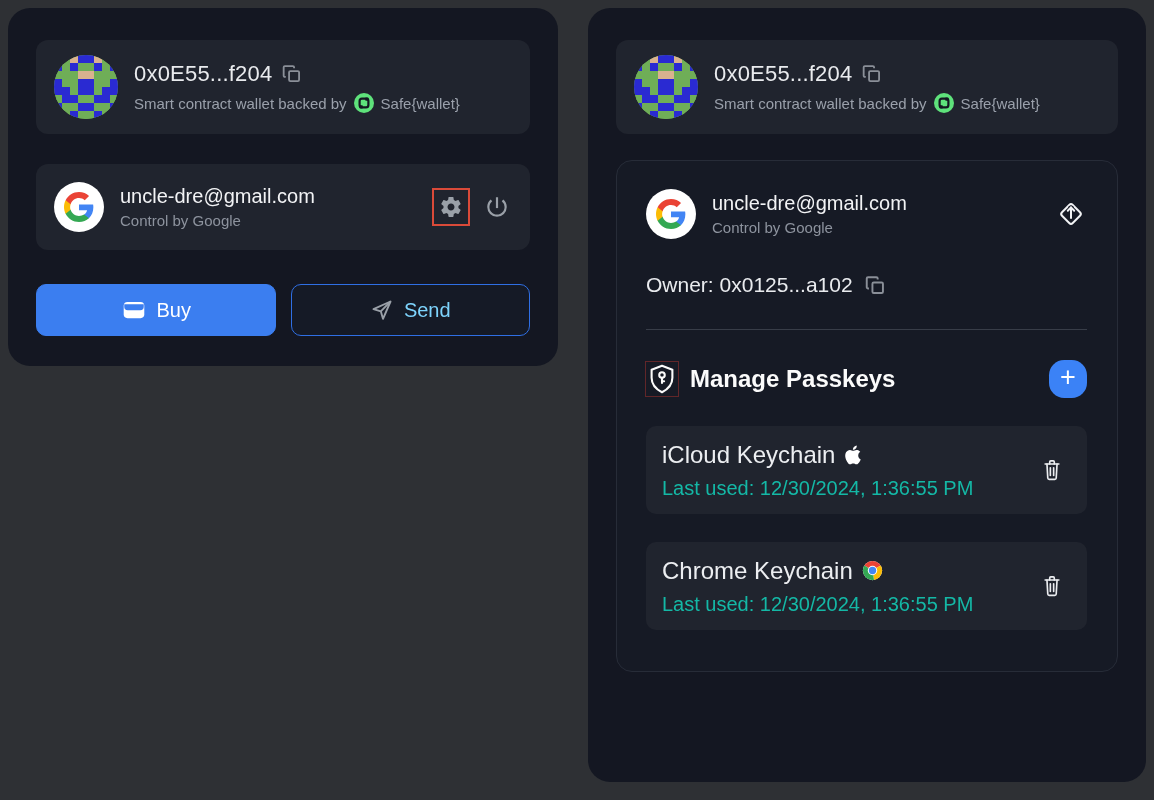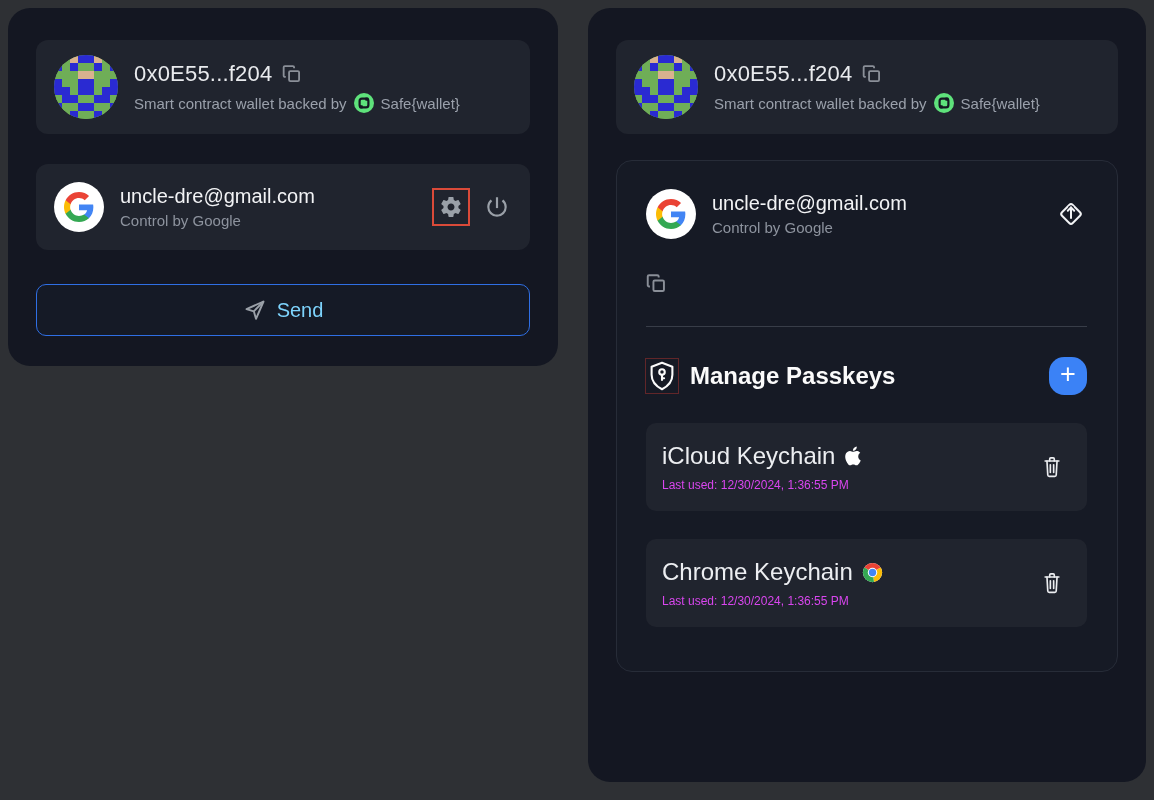--- a/index.html
+++ b/index.html
@@ -60,21 +60,21 @@
   .shield-wrap { width:32px; height:34px; display:flex; align-items:center; justify-content:center;
                  outline:1px solid rgba(160,50,45,.55); }
   .pk-title { color:#fbfbfb; font-size:24px; font-weight:bold; margin-left:12px; flex:1; }
   .add-btn { width:38px; height:38px; border-radius:40%; background:#3b82f6; border:none; cursor:pointer;
              color:#fff; font-size:27px; line-height:1; display:flex; align-items:center; justify-content:center; padding-bottom:3px; }
 
   .pk-item { margin-top:28px; background:#20242e; border-radius:10px; height:88px;
              display:flex; align-items:center; padding:0 24px 0 16px; }
   .pk-lines { display:flex; flex-direction:column; gap:8px; flex:1; }
   .pk-name-row { display:flex; align-items:center; gap:9px; color:#eceef1; font-size:24px; }
-  .pk-last { color:#d946ef; font-size:12px; }
+  .pk-last { color:#14b8a6; font-size:20px; }
   .trash-btn { background:none; border:none; cursor:pointer; display:flex; }
 
   svg { display:block; }
 </style>
 </head>
 <body>
 
 <div class="panel" id="left-panel">
 
   <div class="wallet-card">
@@ -197,20 +197,29 @@
           <svg width="26" height="26" viewBox="0 0 24 24" fill="#9aa0a8">
             <path d="M13 3h-2v10h2V3z"></path>
             <path d="M17.83 5.17l-1.42 1.42A6.92 6.92 0 0 1 19 12c0 3.87-3.13 7-7 7s-7-3.13-7-7c0-2.17.98-4.1 2.58-5.42L6.17 5.17A8.93 8.93 0 0 0 3 12a9 9 0 0 0 18 0c0-2.74-1.23-5.19-3.17-6.83z"></path>
           </svg>
         </span>
       </button>
     </div>
   </div>
 
   <div class="actions">
+    <button class="act-btn act-primary">
+      <span>
+        <svg width="26" height="26" viewBox="0 0 24 24">
+          <rect x="2.5" y="4.5" width="19" height="15" rx="3.5" fill="#fff"></rect>
+          <path d="M3 8.2 h18 v2.2 a3.2 3.2 0 0 1 -3.2 3.2 h-11.6 a3.2 3.2 0 0 1 -3.2 -3.2 z" fill="#3b7ef0" transform="translate(0,-1.4)"></path>
+        </svg>
+      </span>
+      <span>Buy</span>
+    </button>
     <button class="act-btn act-secondary">
       <span>
         <svg width="24" height="24" viewBox="0 0 24 24" fill="none" stroke="#9aa0a8" stroke-width="1.9" stroke-linejoin="round">
           <path d="M3.5 11.2 L20.5 3.5 L13 20.8 L10.8 13.3 Z"></path>
           <path d="M10.8 13.3 L20.5 3.5"></path>
         </svg>
       </span>
       <span>Send</span>
     </button>
   </div>
@@ -334,20 +343,21 @@
             <rect x="6.4" y="6.4" width="15.2" height="15.2" rx="2.5" transform="rotate(45 14 14)"></rect>
             <line x1="14" y1="18" x2="14" y2="8.4" stroke="#161a25" stroke-width="6"></line>
             <line x1="14" y1="18" x2="14" y2="7.6"></line>
             <polyline points="10.8 10.8 14 7.4 17.2 10.8"></polyline>
           </svg>
         </span>
       </button>
     </div>
 
     <div class="owner-row">
+      <span class="owner-text">Owner: 0x0125...a102</span>
       <button class="copy-btn">
         <span>
           <svg width="21" height="21" viewBox="0 0 24 24" fill="none" stroke="#8a8f98" stroke-width="2.2">
             <rect x="8.5" y="8.5" width="12" height="12" rx="1.5"></rect>
             <path d="M4.5 15.5h-1a1.5 1.5 0 0 1-1.5-1.5V4A1.5 1.5 0 0 1 3.5 2.5H13A1.5 1.5 0 0 1 14.5 4v1"></path>
           </svg>
         </span>
       </button>
     </div>
 

